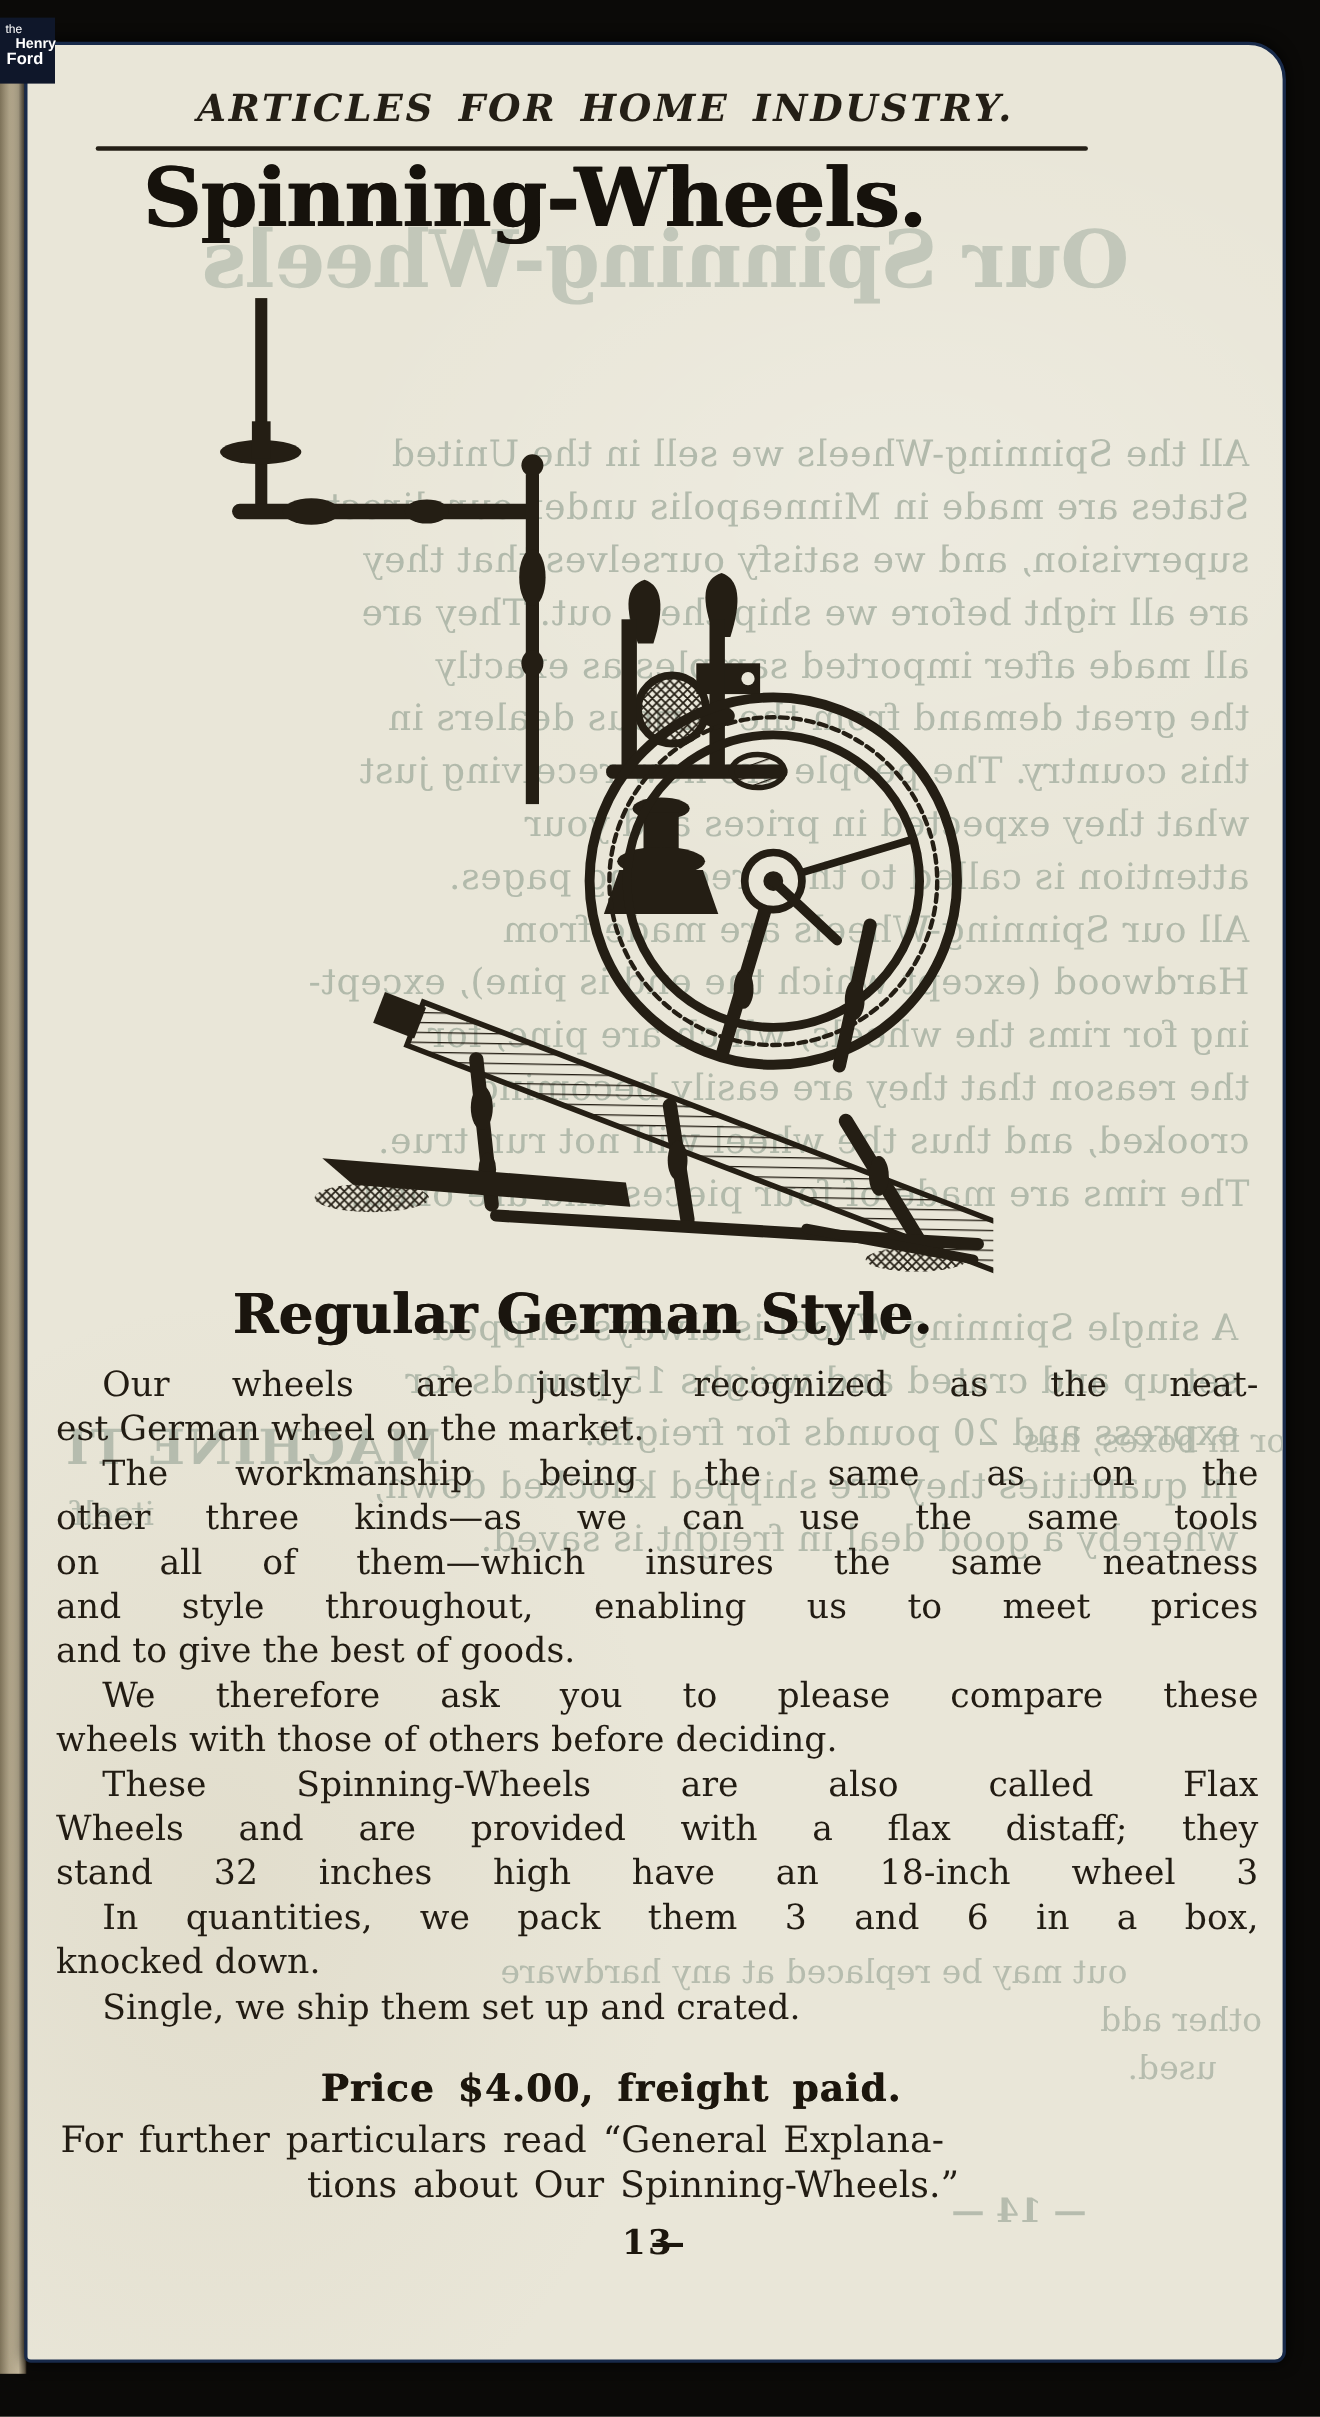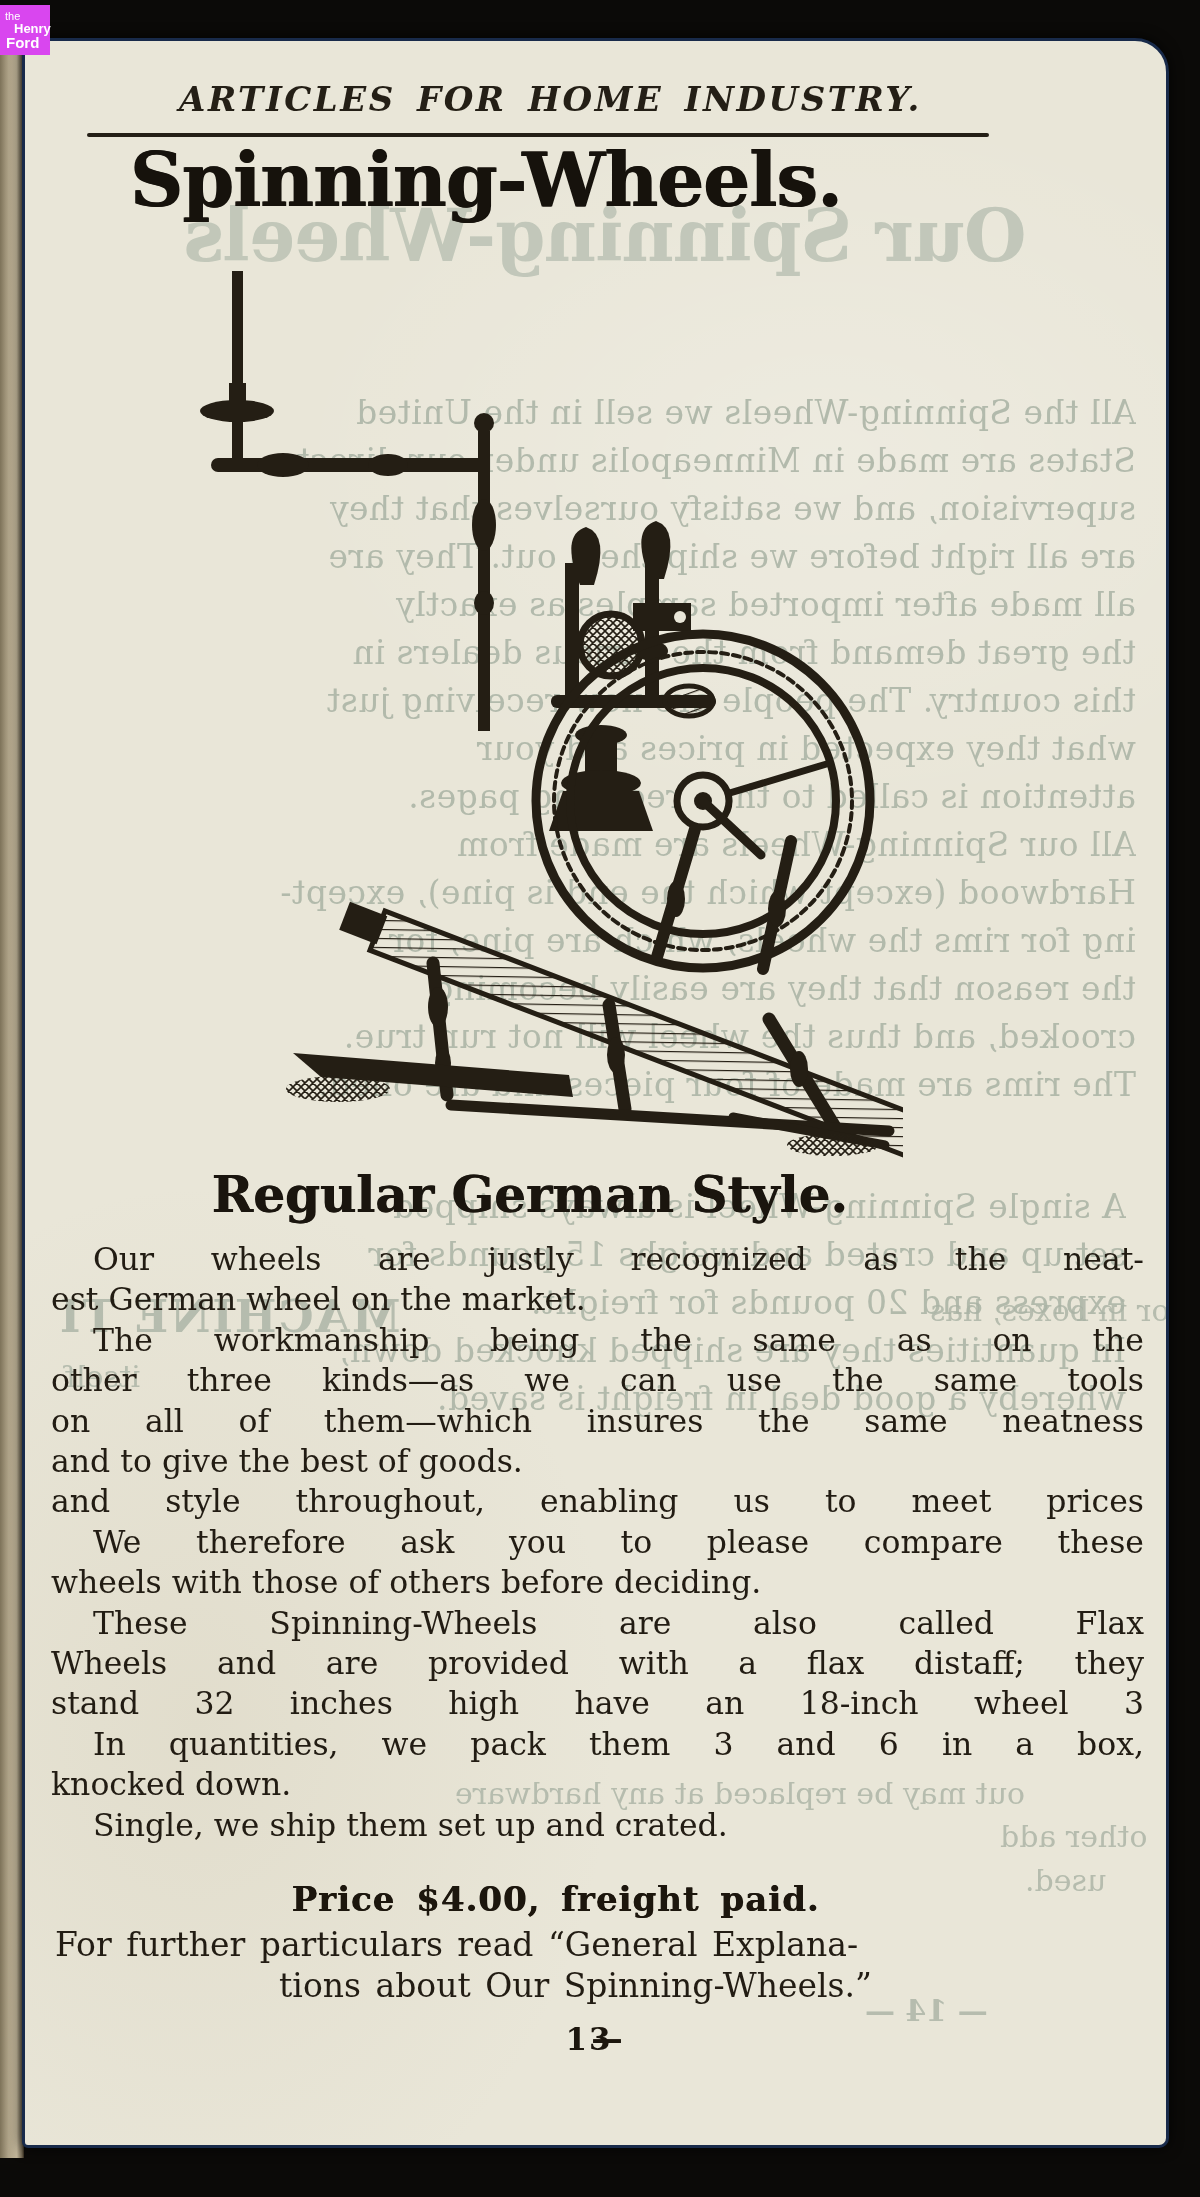--- a/index.html
+++ b/index.html
@@ -89,22 +89,22 @@
     font-size:33px;color:#221c13;word-spacing:4px;}
   .page-number{
     left:0;right:60px;top:1980px;text-align:center;
     font-weight:bold;font-size:31px;color:#1c160d;letter-spacing:2px;
   }
   .page-number .dash{padding:0 26px;font-weight:bold;}
   
   .illustration{left:108px;top:222px;width:770px;height:900px;}
   
   .logo{
-    position:absolute;left:0;top:5px;width:50px;height:50px;
-    background:#d946ef;color:#fff;
+    position:absolute;left:0;top:16px;width:50px;height:60px;
+    background:#0f172a;color:#fff;
     font-family:"Liberation Sans",sans-serif;line-height:1;z-index:10;
   }
   .logo .the{position:absolute;left:5px;top:6px;font-size:11px;font-weight:normal;}
   .logo .henry{position:absolute;left:14px;top:17px;font-size:13px;font-weight:bold;}
   .logo .ford{position:absolute;left:6px;top:30px;font-size:15px;font-weight:bold;}
 </style>
 </head>
 <body>
 
 <div class="book-edge"></div>
@@ -234,22 +234,22 @@
   <div class="header-rule"></div>
   <h1 class="main-title">Spinning-Wheels.</h1>
   <h2 class="subheading">Regular German Style.</h2>
 
   <div class="body-block" id="body-lines">
       <div class="bline just ind">Our wheels are justly recognized as  the neat-</div>
       <div class="bline">est German wheel on the market.</div>
       <div class="bline just ind">The  workmanship  being  the  same as on the</div>
       <div class="bline just">other three kinds—as we can use the  same tools</div>
       <div class="bline just">on all of them—which insures the same neatness</div>
+      <div class="bline just">and style throughout, enabling us to meet prices</div>
       <div class="bline">and to give the best of goods.</div>
-      <div class="bline just">and style throughout, enabling us to meet prices</div>
       <div class="bline just ind">We therefore ask you to please  compare these</div>
       <div class="bline">wheels with those of others before deciding.</div>
       <div class="bline just ind">These Spinning-Wheels are  also  called  Flax</div>
       <div class="bline just">Wheels and are provided with a flax distaff;  they</div>
       <div class="bline just">stand 32 inches high  have  an  18-inch wheel  3</div>
       <div class="bline just ind">In quantities, we pack them 3 and 6 in a box,</div>
       <div class="bline">knocked down.</div>
       <div class="bline ind">Single, we ship them set up and crated.</div>
     </div>
 

